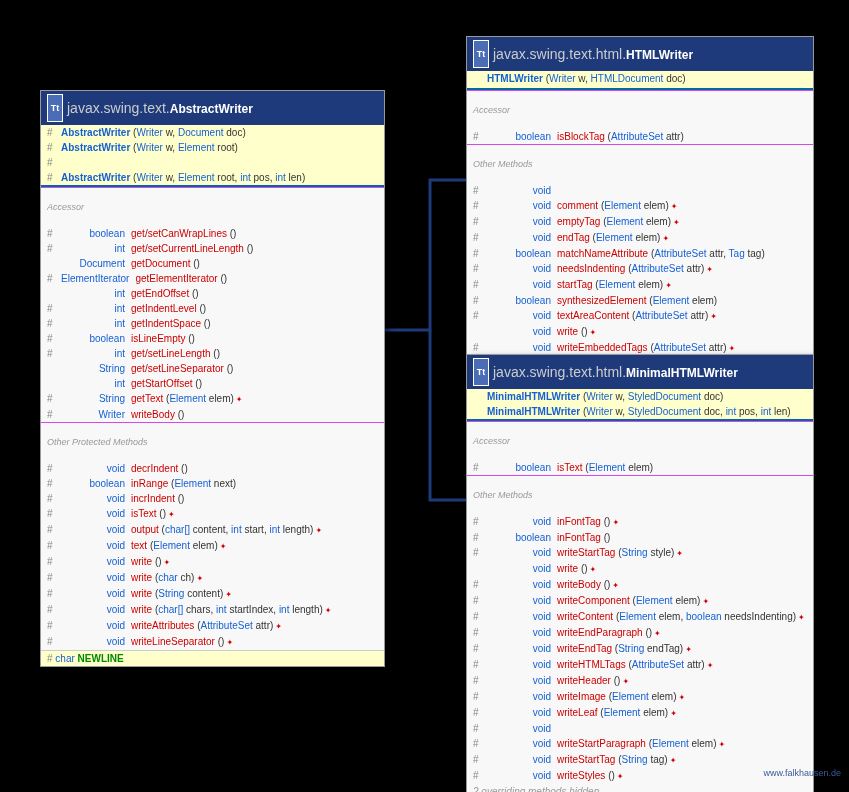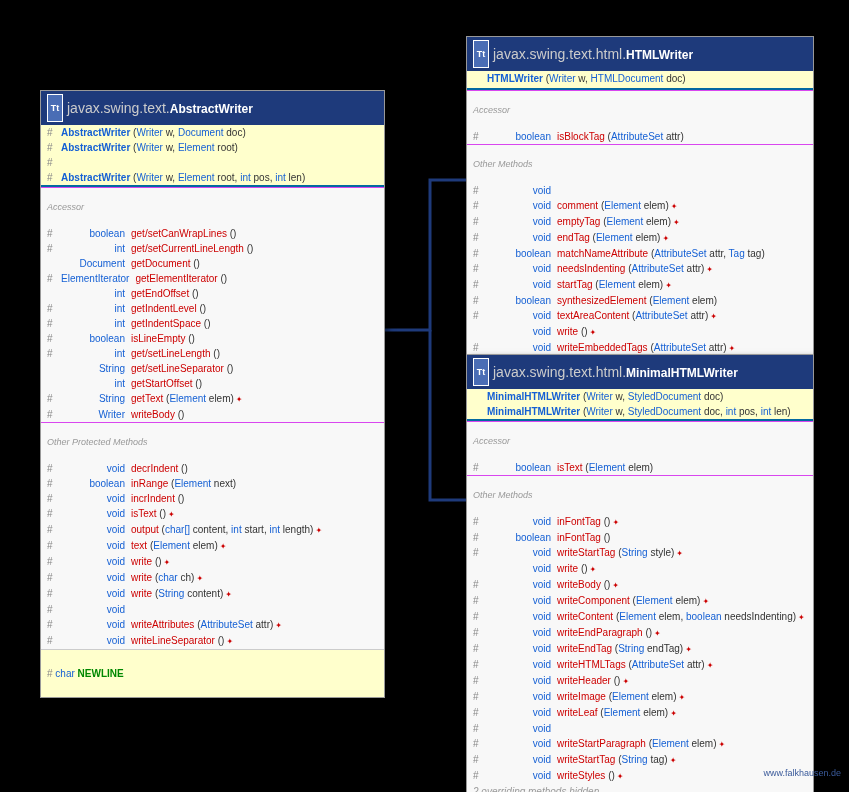--- a/index.html
+++ b/index.html
@@ -12,21 +12,21 @@
 .ctors{background:#ffffcc;border-bottom:2px solid #0369a1}
 .row{padding:1px 6px;display:flex;font-size:10px;line-height:13px}
 .mod{color:#888;width:14px;flex-shrink:0}
 .ret{color:#1560d4;text-align:right;padding-right:6px;min-width:70px;flex-shrink:0}
 .nm{color:#c00}
 .nm2{color:#1560d4;font-weight:bold}
 .params{color:#333}
 .type{color:#1560d4}
 .thr{color:#c00;font-size:8px;margin-left:2px}
 .sect{color:#999;font-style:italic;padding:14px 6px;font-size:9px;border-top:1px solid #d946ef}
-.field{background:#ffffcc;padding:18px 6px;font-size:10px;border-top:1px solid #ccc}
+.field{background:#ffffcc;padding:2px 6px;font-size:10px;border-top:1px solid #ccc}
 .field .mod{color:#888}
 .field .ft{color:#1560d4}
 .field .fn{color:#008800;font-weight:bold}
 .hidden{color:#999;font-style:italic;padding:2px 6px;font-size:10px}
 svg.conn{position:absolute;top:0;left:0;pointer-events:none}
 .credit{position:absolute;bottom:14px;right:8px;color:#3a5a9a;font-size:9px}
 </style>
 </head>
 <body>
 
@@ -168,20 +168,21 @@
         <span><span class="nm">write</span> <span class="params">(<span class="type">char</span> ch)</span><span class="thr">✦</span></span>
       </div>
       <div class="row">
         <span class="mod">#</span>
         <span class="ret">void</span>
         <span><span class="nm">write</span> <span class="params">(<span class="type">String</span> content)</span><span class="thr">✦</span></span>
       </div>
       <div class="row">
         <span class="mod">#</span>
         <span class="ret">void</span>
+        <span><span class="nm">write</span> <span class="params">(<span class="type">char[]</span> chars, <span class="type">int</span> startIndex, <span class="type">int</span> length)</span><span class="thr">✦</span></span>
       </div>
       <div class="row">
         <span class="mod">#</span>
         <span class="ret">void</span>
         <span><span class="nm">writeAttributes</span> <span class="params">(<span class="type">AttributeSet</span> attr)</span><span class="thr">✦</span></span>
       </div>
       <div class="row">
         <span class="mod">#</span>
         <span class="ret">void</span>
         <span><span class="nm">writeLineSeparator</span> <span class="params">()</span><span class="thr">✦</span></span>

